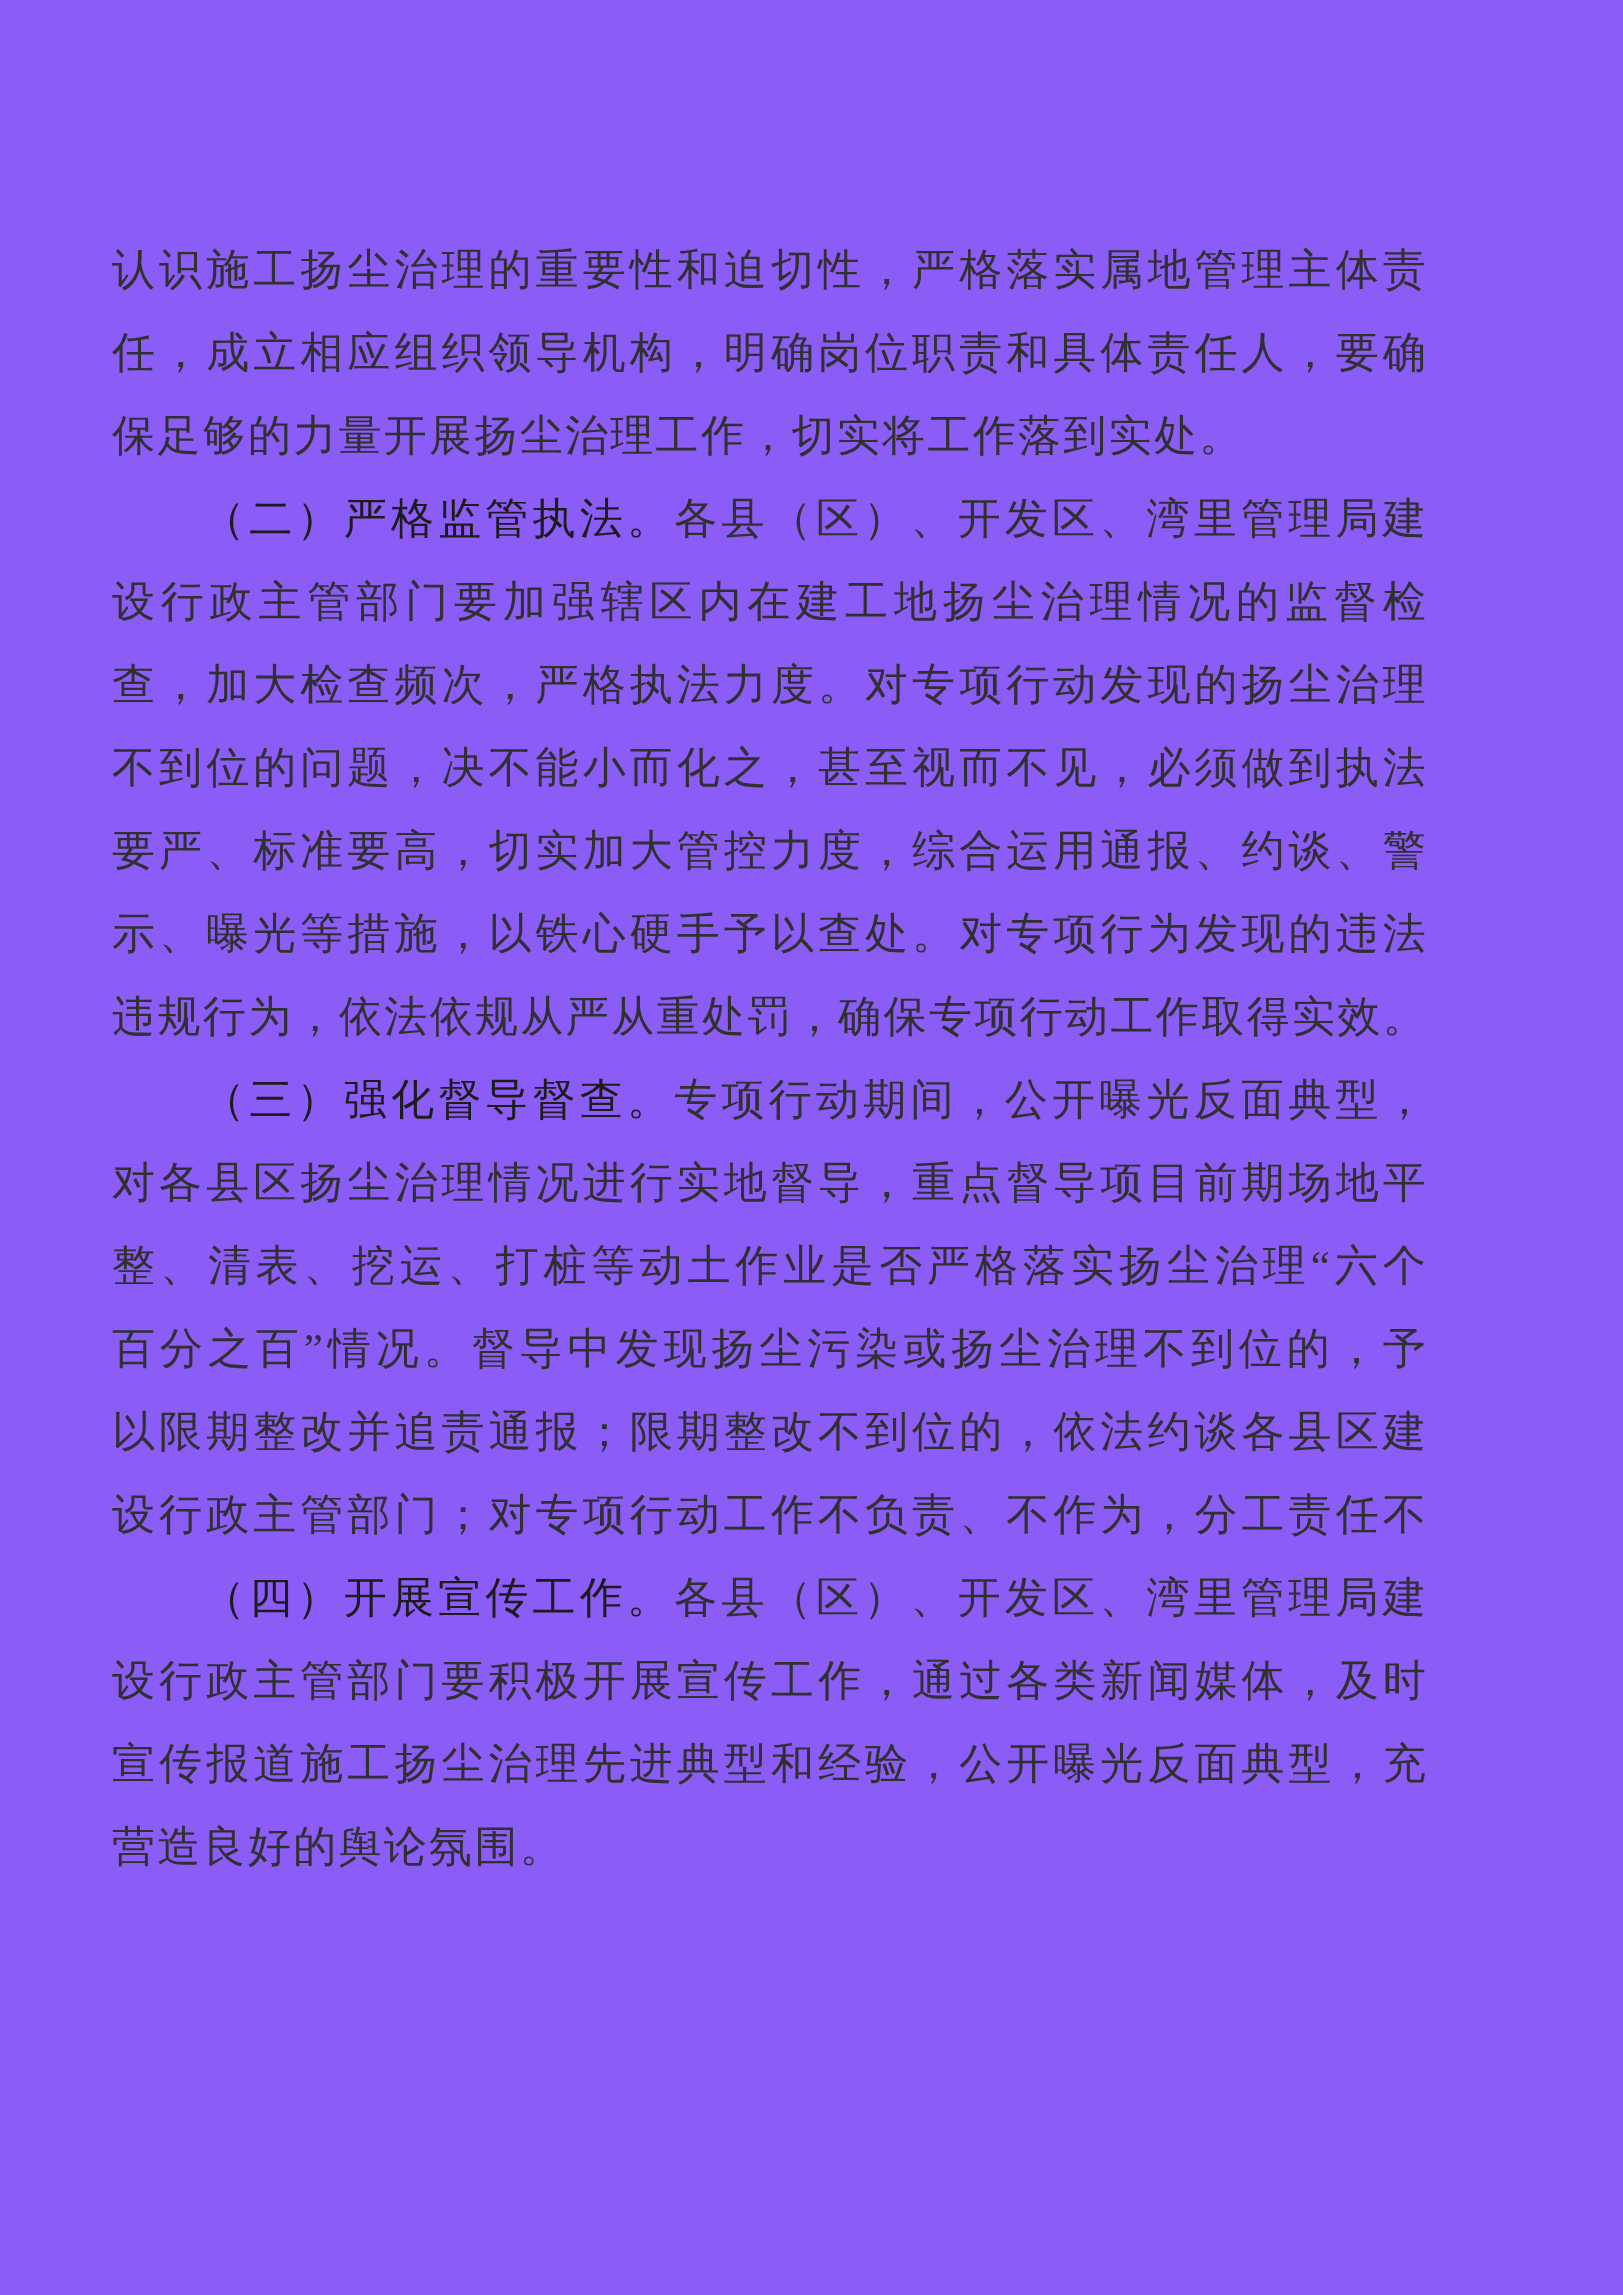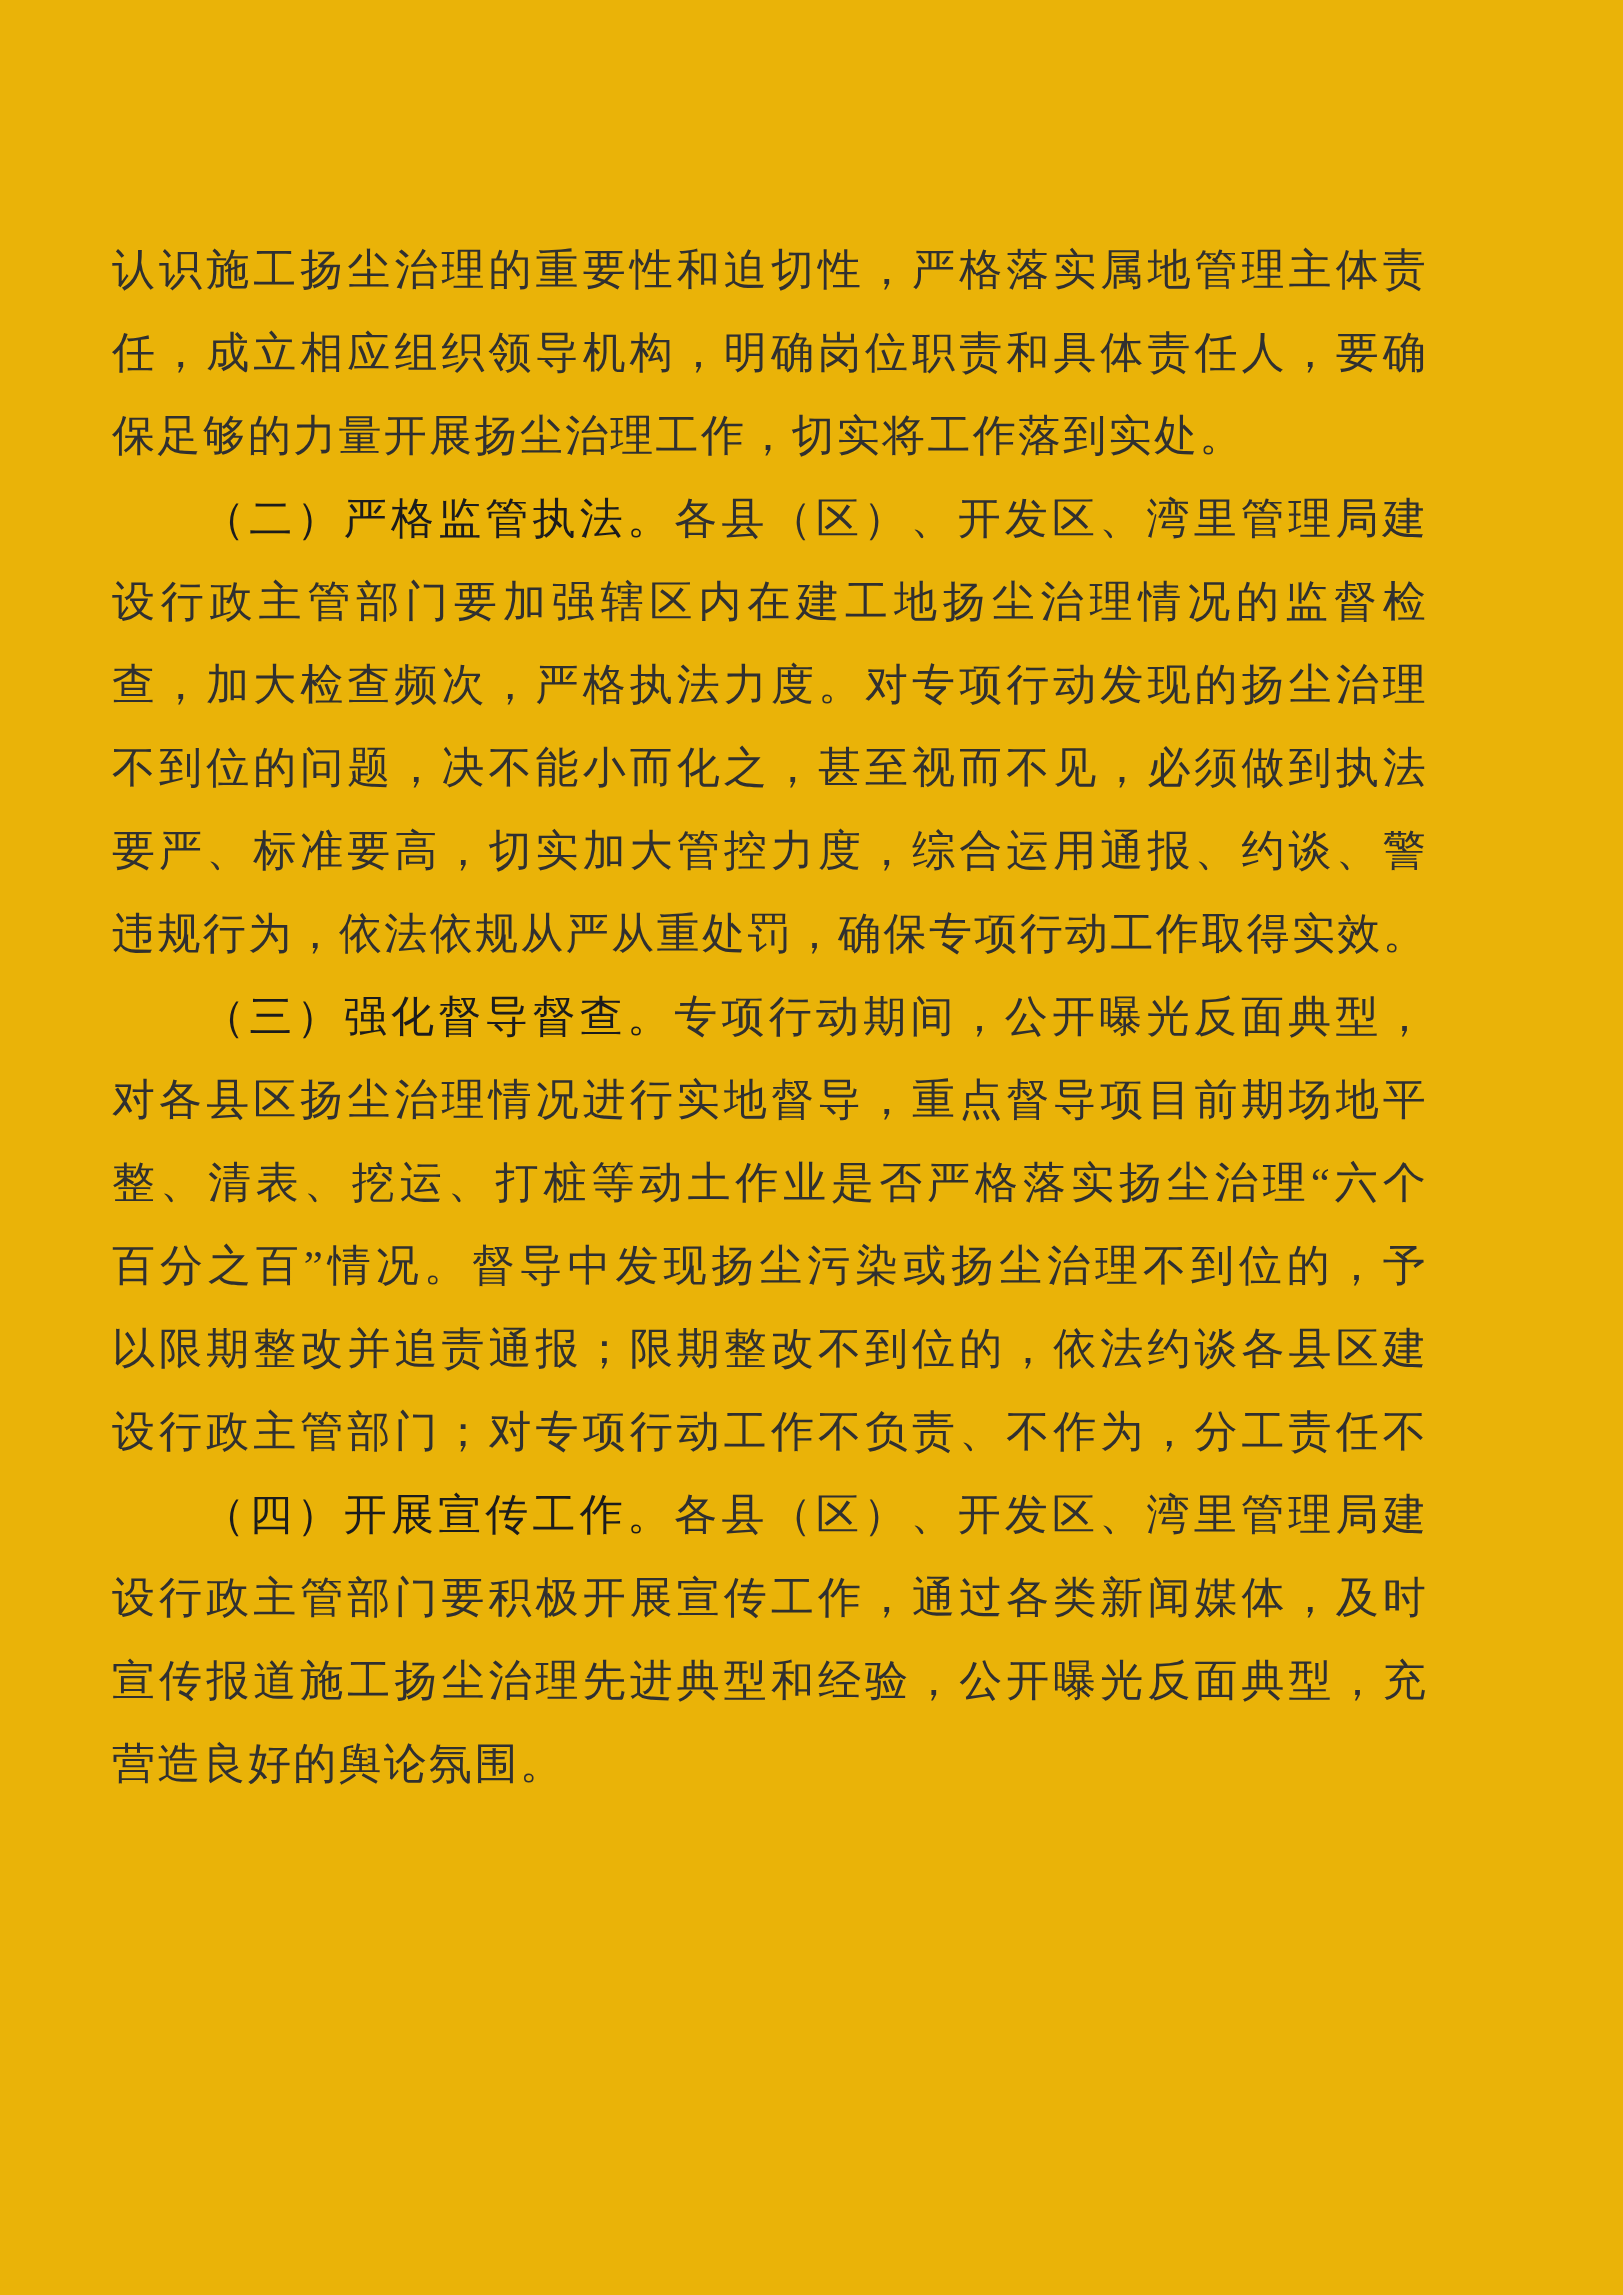--- a/index.html
+++ b/index.html
@@ -1,21 +1,21 @@
 <!DOCTYPE html>
 <html style="font-size:15px"><head>
 <meta charset="utf-8">
 <style>
   html, body { margin: 0; padding: 0; background: #e8e8e6; }
   .page {
     position: relative;
     width: 1623px;
     height: 2295px;
     margin: 0 auto;
-    background: #eab308;
+    background: #8b5cf6;
     overflow: hidden;
   }
   .content {
     position: absolute;
     left: 112px;
     top: 228px;
     width: 1316px;
   }
   .line {
     font-family: "Liberation Serif", "DejaVu Serif", serif;
@@ -47,20 +47,21 @@
 <div class="page">
   <div class="content" id="doc-body">
       <div class="line"><span>认识施工扬尘治理的重要性和迫切性，严格落实属地管理主体责</span></div>
       <div class="line"><span>任，成立相应组织领导机构，明确岗位职责和具体责任人，要确</span></div>
       <div class="line end"><span>保足够的力量开展扬尘治理工作，切实将工作落到实处。</span></div>
       <div class="line indent"><span class="hd">（二）严格监管执法。</span><span>各县（区）、开发区、湾里管理局建</span></div>
       <div class="line"><span>设行政主管部门要加强辖区内在建工地扬尘治理情况的监督检</span></div>
       <div class="line"><span>查，加大检查频次，严格执法力度。对专项行动发现的扬尘治理</span></div>
       <div class="line"><span>不到位的问题，决不能小而化之，甚至视而不见，必须做到执法</span></div>
       <div class="line"><span>要严、标准要高，切实加大管控力度，综合运用通报、约谈、警</span></div>
+      <div class="line"><span>示、曝光等措施，以铁心硬手予以查处。对专项行为发现的违法</span></div>
       <div class="line"><span>违规行为，依法依规从严从重处罚，确保专项行动工作取得实效。</span></div>
       <div class="line indent"><span class="hd">（三）强化督导督查。</span><span>专项行动期间，公开曝光反面典型，</span></div>
       <div class="line"><span>对各县区扬尘治理情况进行实地督导，重点督导项目前期场地平</span></div>
       <div class="line"><span>整、清表、挖运、打桩等动土作业是否严格落实扬尘治理“六个</span></div>
       <div class="line"><span>百分之百”情况。督导中发现扬尘污染或扬尘治理不到位的，予</span></div>
       <div class="line"><span>以限期整改并追责通报；限期整改不到位的，依法约谈各县区建</span></div>
       <div class="line"><span>设行政主管部门；对专项行动工作不负责、不作为，分工责任不</span></div>
       <div class="line indent"><span class="hd">（四）开展宣传工作。</span><span>各县（区）、开发区、湾里管理局建</span></div>
       <div class="line"><span>设行政主管部门要积极开展宣传工作，通过各类新闻媒体，及时</span></div>
       <div class="line"><span>宣传报道施工扬尘治理先进典型和经验，公开曝光反面典型，充</span></div>

